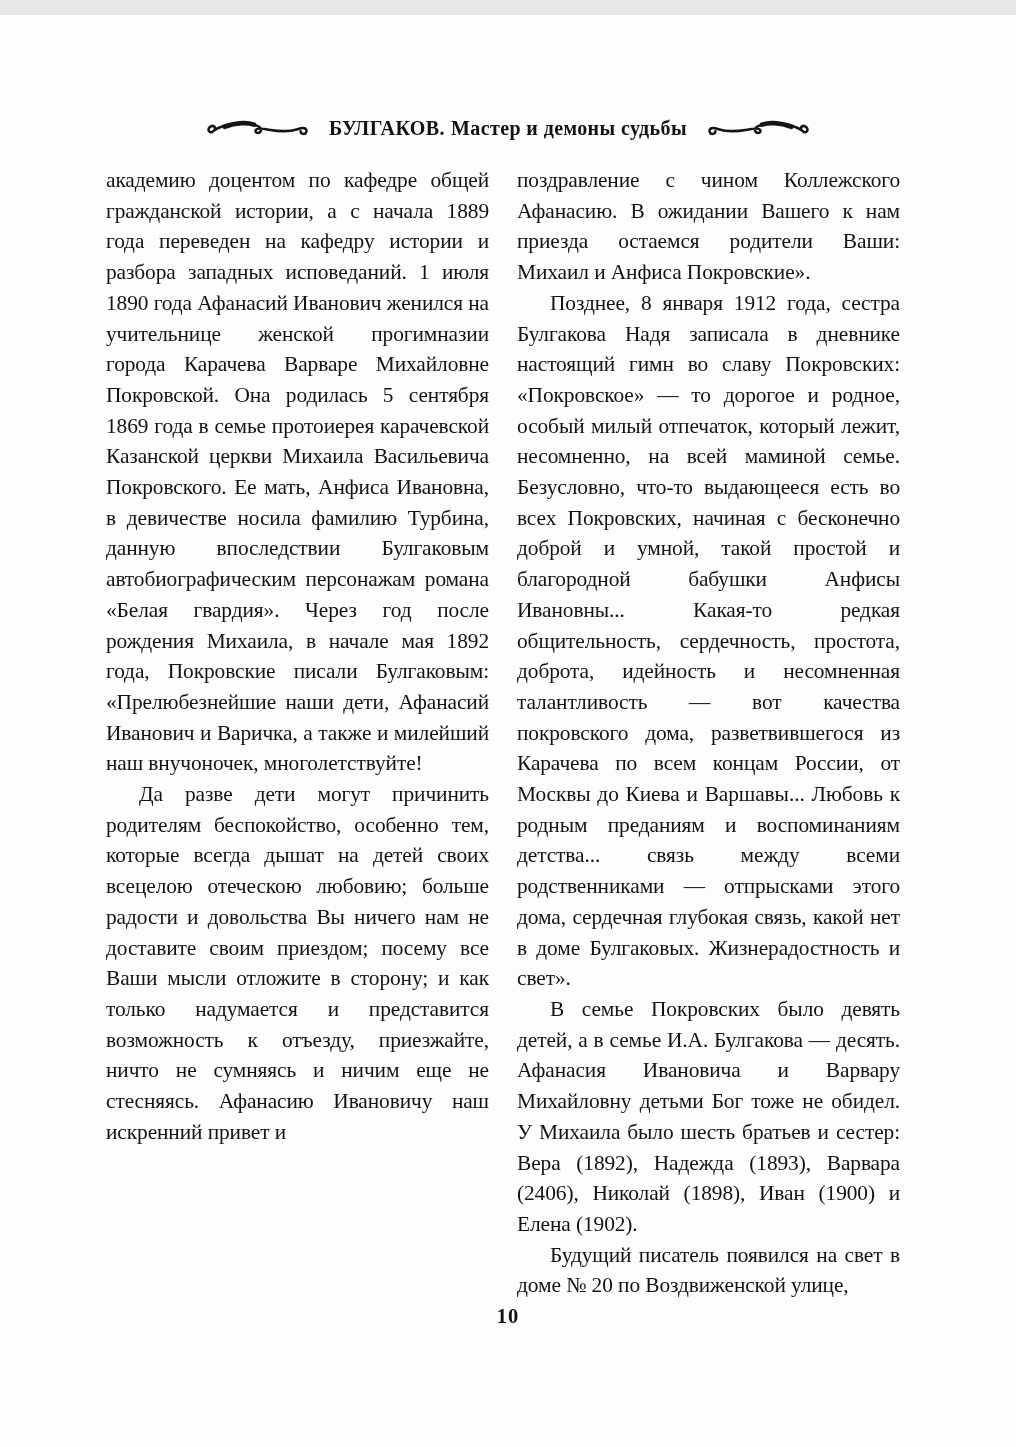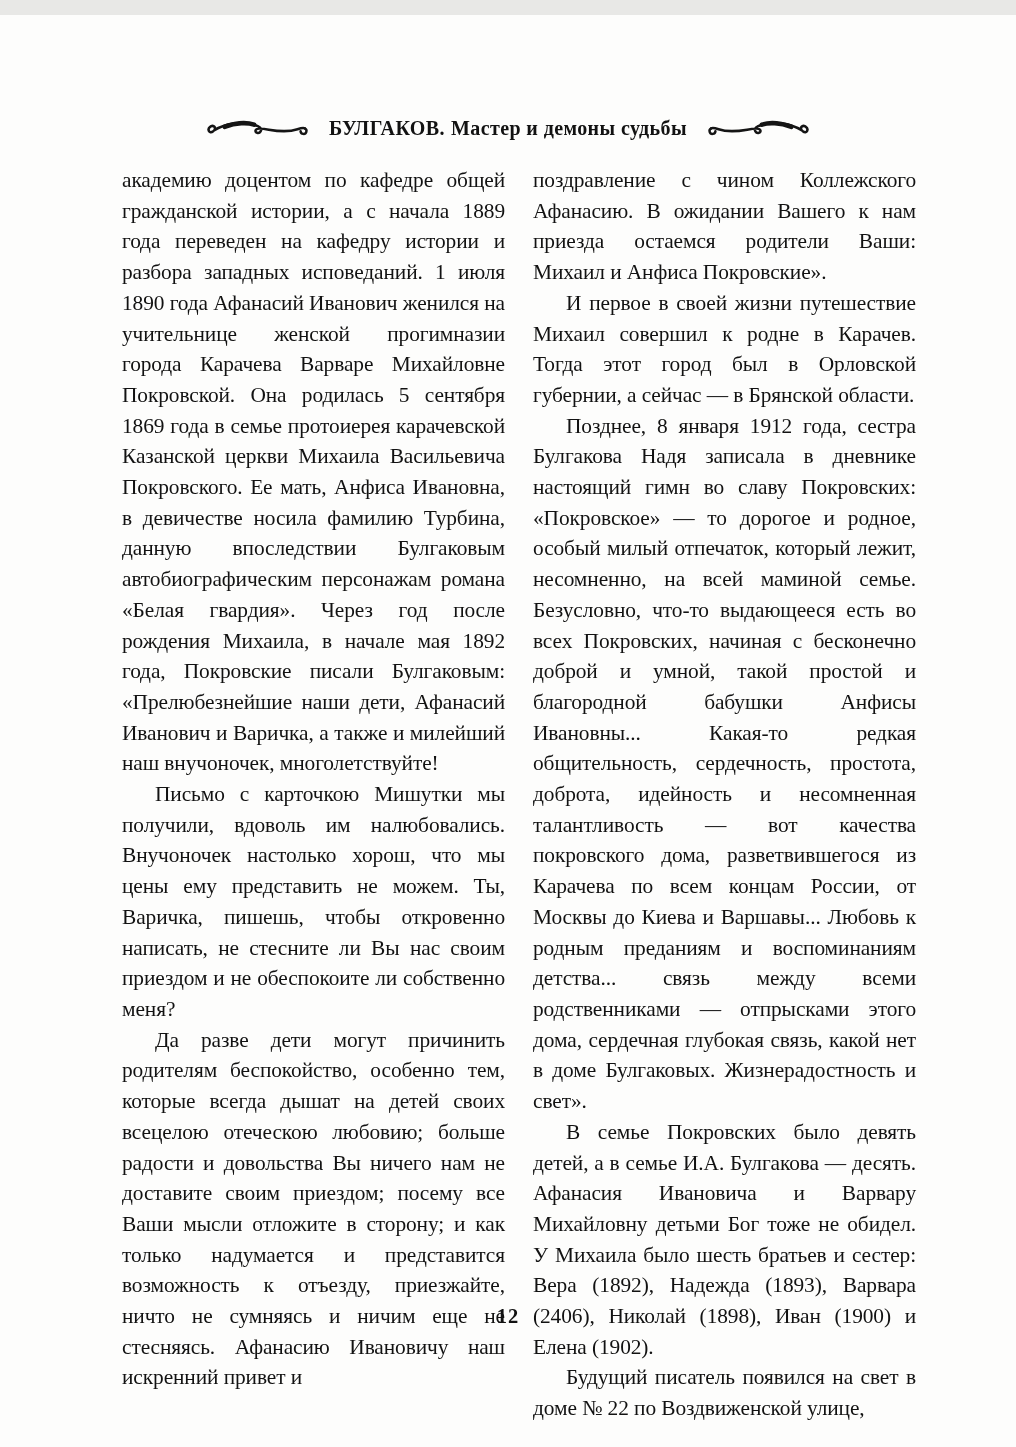--- a/index.html
+++ b/index.html
@@ -19,21 +19,21 @@
     gap:16px;
   }
   .head-title{
     font-size:20px;font-weight:600;letter-spacing:.4px;white-space:nowrap;
   }
   .head-title .caps{margin-right:6px;}
   .swash{width:108px;height:30px;flex:0 0 auto;}
   .swash.mirrored{transform:scaleX(-1);}
   
   .columns{
-    position:absolute;top:150px;left:122px;width:794px;
+    position:absolute;top:150px;left:106px;width:794px;
     display:flex;gap:28px;
   }
   .col{width:383px;}
   .col p{
     margin:0;
     font-size:21.4px;
     line-height:30.7px;
     text-align:justify;
     letter-spacing:-0.1px;
   }
@@ -64,30 +64,28 @@
     <svg class="swash mirrored" viewBox="0 0 132 34" aria-hidden="true">
       <path d="M10,21 C5,25 2,18 7,15 C11,13 14,17 11,20 C24,12 44,8 60,13 C67,15 70,18 68,21 C66,24.5 60.5,23 62,19.5 C63,17 70,17.5 78,19 C92,21.5 104,21.5 113,18.5 C117,17.2 120,16.4 122,17.4" fill="none" stroke="#151515" stroke-width="3.1" stroke-linecap="round"></path>
       <path d="M24,15.5 C38,10.5 52,10 60,13" fill="none" stroke="#151515" stroke-width="5.6" stroke-linecap="round"></path>
       <path d="M122,17.4 a3.6,3.6 0 1 1 -5.2,3.4" fill="none" stroke="#151515" stroke-width="3" stroke-linecap="round"></path>
     </svg>
   </header>
 
   <main class="columns">
     <div class="col">
       <p class="cont">академию доцентом по кафедре общей гражданской истории, а с начала 1889 года переведен на кафедру истории и разбора западных исповеданий. 1 июля 1890 года Афанасий Иванович женился на учительнице женской прогимназии города Карачева Варваре Михайловне Покровской. Она родилась 5 сентября 1869 года в семье протоиерея карачевской Казанской церкви Михаила Васильевича Покровского. Ее мать, Анфиса Ивановна, в девичестве носила фамилию Турбина, данную впоследствии Булгаковым автобиографическим персонажам романа «Белая гвардия». Через год после рождения Михаила, в начале мая 1892 года, Покровские писали Булгаковым: «Прелюбезнейшие наши дети, Афанасий Иванович и Варичка, а также и милейший наш внучоночек, многолетствуйте!</p>
-      <p class="ind">Письмо с карточкою Мишутки мы получили, вдоволь им налюбовались. Внучоночек настолько хорош, что мы цены ему представить не можем. Ты, Варичка, пишешь, чтобы откровенно написать, не стесните ли Вы нас своим приездом и не обеспокоите ли собственно меня?</p>
       <p class="ind">Да разве дети могут причинить родителям беспокойство, особенно тем, которые всегда дышат на детей своих всецелою отеческою любовию; больше радости и довольства Вы ничего нам не доставите своим приездом; посему все Ваши мысли отложите в сторону; и как только надумается и представится возможность к отъезду, приезжайте, ничто не сумняясь и ничим еще не стесняясь. Афанасию Ивановичу наш искренний привет и</p>
     </div>
 
     <div class="col">
       <p class="cont">поздравление с чином Коллежского Афанасию. В ожидании Вашего к нам приезда остаемся родители Ваши: Михаил и Анфиса Покровские».</p>
-      <p class="ind">И первое в своей жизни путешествие Михаил совершил к родне в Карачев. Тогда этот город был в Орловской губернии, а сейчас — в Брянской области.</p>
       <p class="ind">Позднее, 8 января 1912 года, сестра Булгакова Надя записала в дневнике настоящий гимн во славу Покровских: «Покровское» — то дорогое и родное, особый милый отпечаток, который лежит, несомненно, на всей маминой семье. Безусловно, что-то выдающееся есть во всех Покровских, начиная с бесконечно доброй и умной, такой простой и благородной бабушки Анфисы Ивановны... Какая-то редкая общительность, сердечность, простота, доброта, идейность и несомненная талантливость — вот качества покровского дома, разветвившегося из Карачева по всем концам России, от Москвы до Киева и Варшавы... Любовь к родным преданиям и воспоминаниям детства... связь между всеми родственниками — отпрысками этого дома, сердечная глубокая связь, какой нет в доме Булгаковых. Жизнерадостность и свет».</p>
       <p class="ind">В семье Покровских было девять детей, а в семье И.А. Булгакова — десять. Афанасия Ивановича и Варвару Михайловну детьми Бог тоже не обидел. У Михаила было шесть братьев и сестер: Вера (1892), Надежда (1893), Варвара (2406), Николай (1898), Иван (1900) и Елена (1902).</p>
-      <p class="ind">Будущий писатель появился на свет в доме № 22 по Воздвиженской улице,</p>
+      <p class="ind">Будущий писатель появился на свет в доме № 20 по Воздвиженской улице,</p>
     </div>
   </main>
 
   <footer class="folio">
-    <span>12</span>
+    <span>10</span>
   </footer>
 
 </div>
 
 </body></html>

